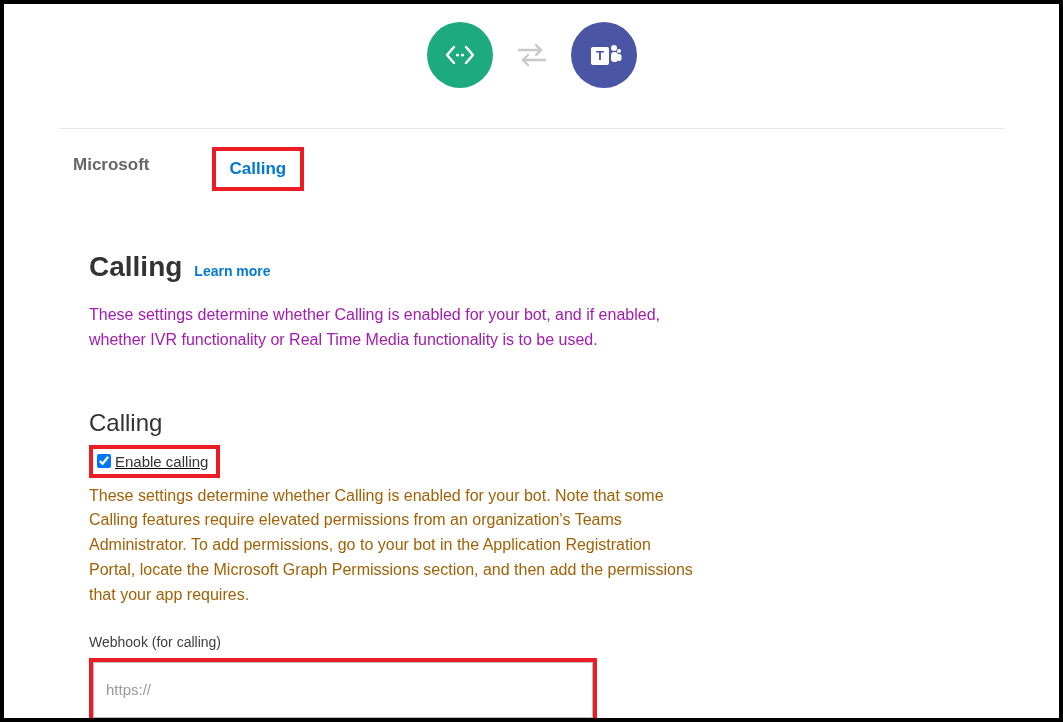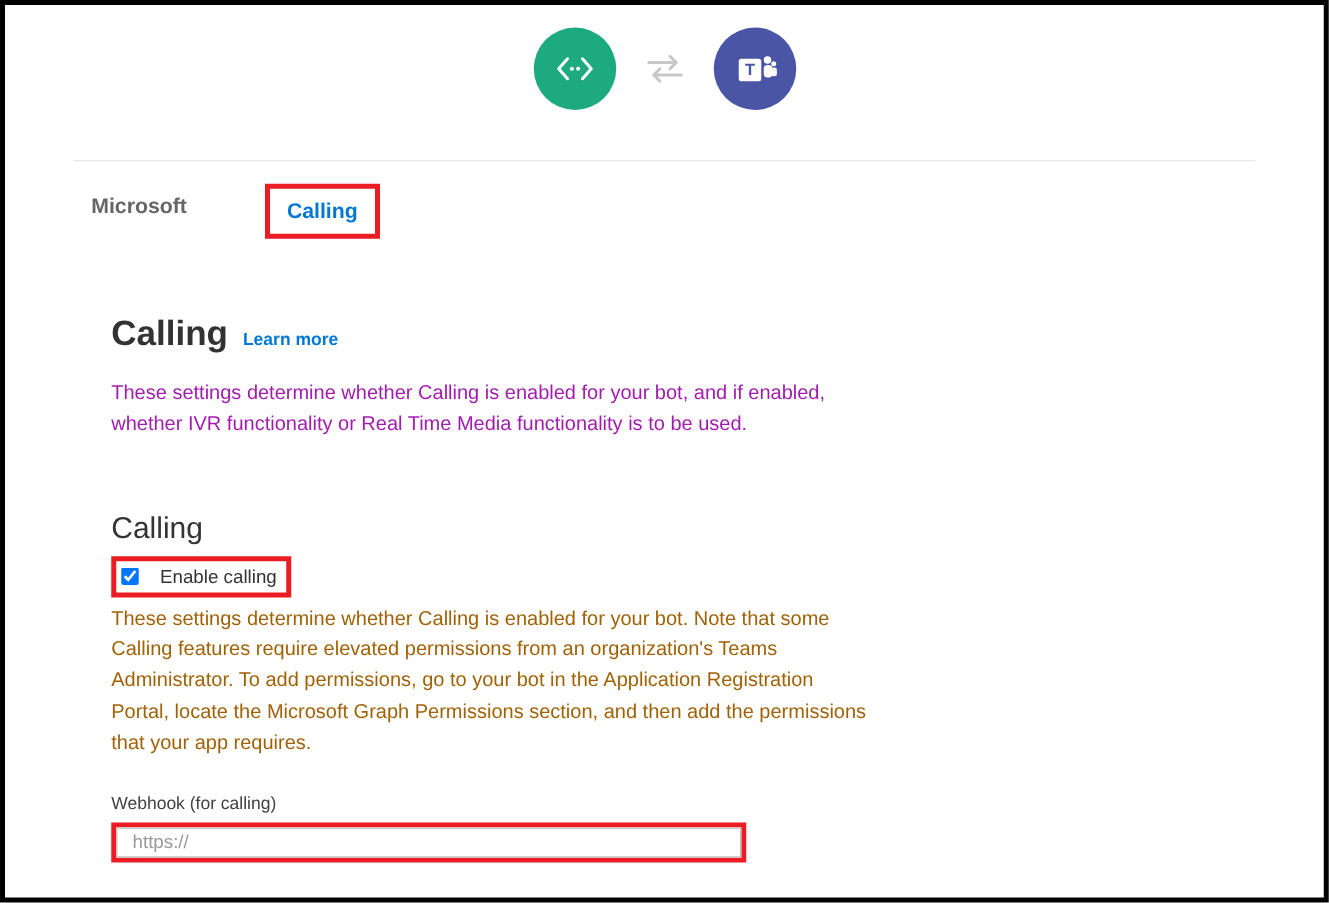--- a/index.html
+++ b/index.html
@@ -87,23 +87,24 @@
     }
     .sub-title {
       font-size: 24px;
       font-weight: 400;
       color: #333;
       margin-bottom: 8px;
     }
     .checkbox-row {
       display: inline-flex;
       align-items: center;
-      gap: 17px;
+      gap: 4px;
       padding: 4px 8px 4px 4px;
       margin-bottom: 6px;
+      text-decoration: underline;
     }
     .checkbox-row input[type="checkbox"] {
       width: 14px;
       height: 14px;
       cursor: pointer;
     }
     .checkbox-row label {
       font-size: 15px;
       color: #333;
       cursor: pointer;
@@ -115,21 +116,21 @@
       margin-bottom: 26px;
       max-width: 620px;
     }
     .field-label {
       font-size: 14px;
       color: #404040;
       margin-bottom: 8px;
     }
     .webhook-input {
       width: 500px;
-      height: 24px;
+      height: 56px;
       border: 1px solid #bbb;
       font-size: 15px;
       padding: 0 12px;
       color: #be185d;
       outline: none;
     }
     .webhook-input::placeholder { color: #999; }
     .input-highlight {
       display: inline-block;
       padding: 0;

